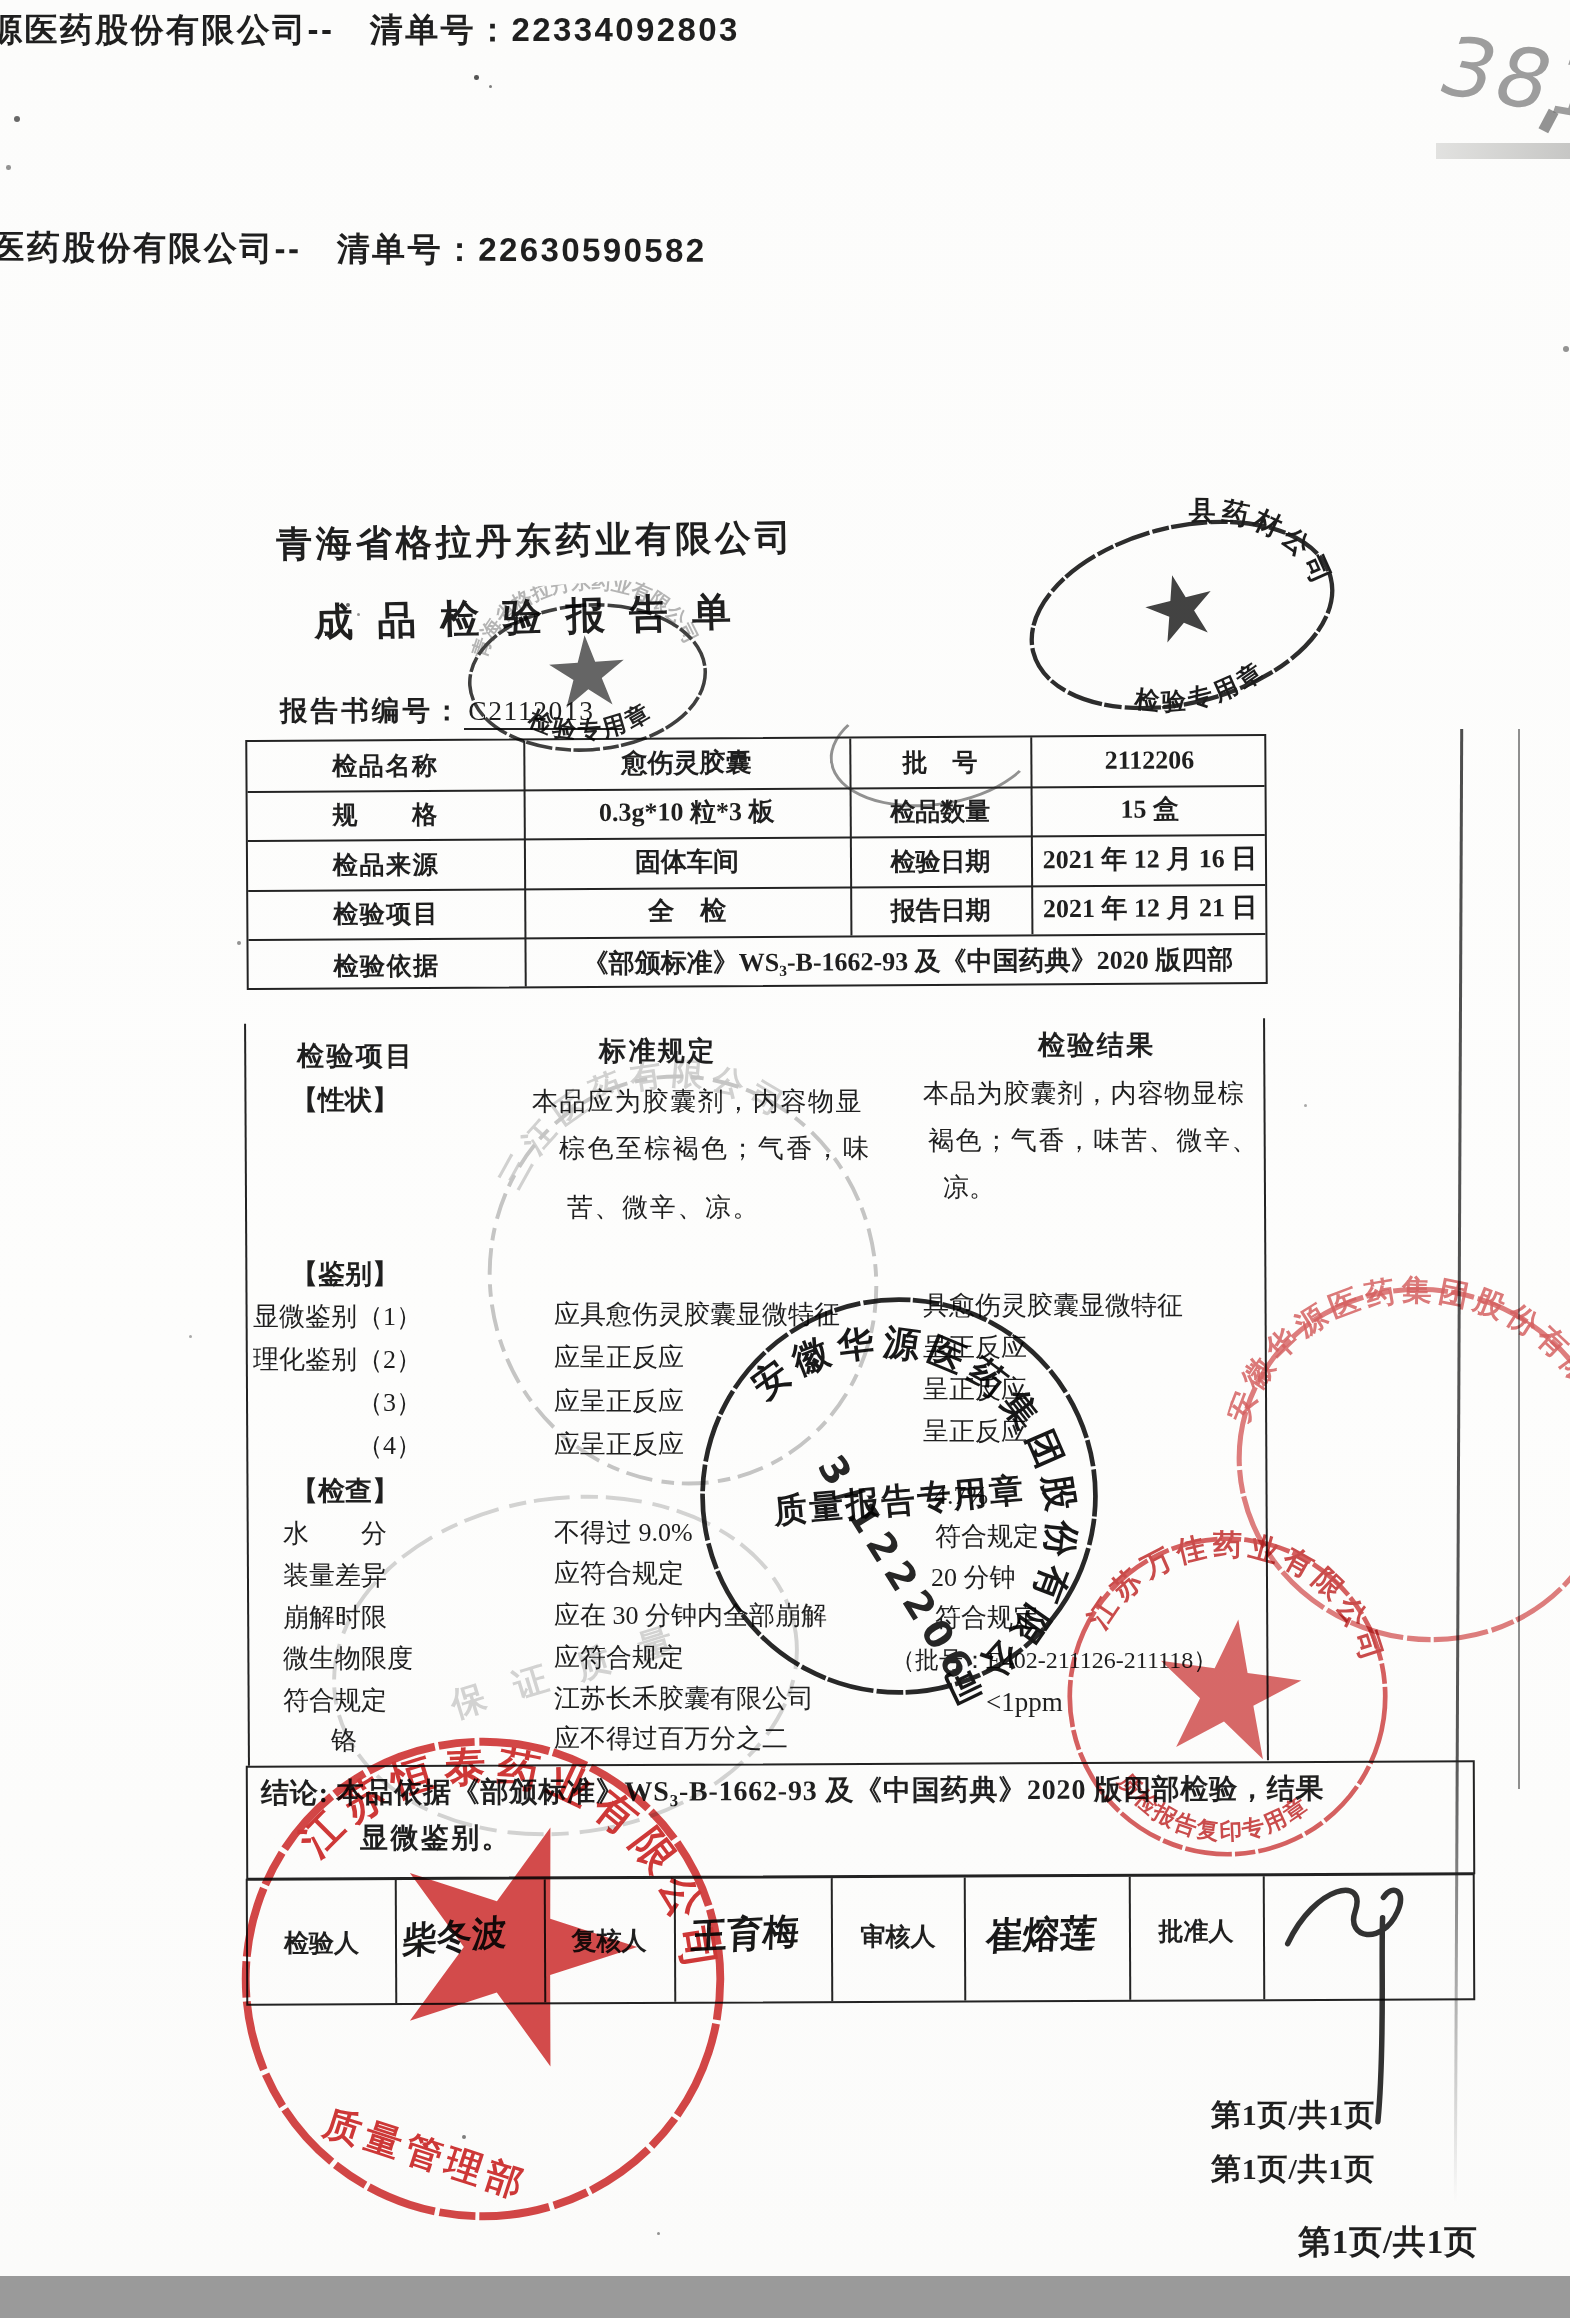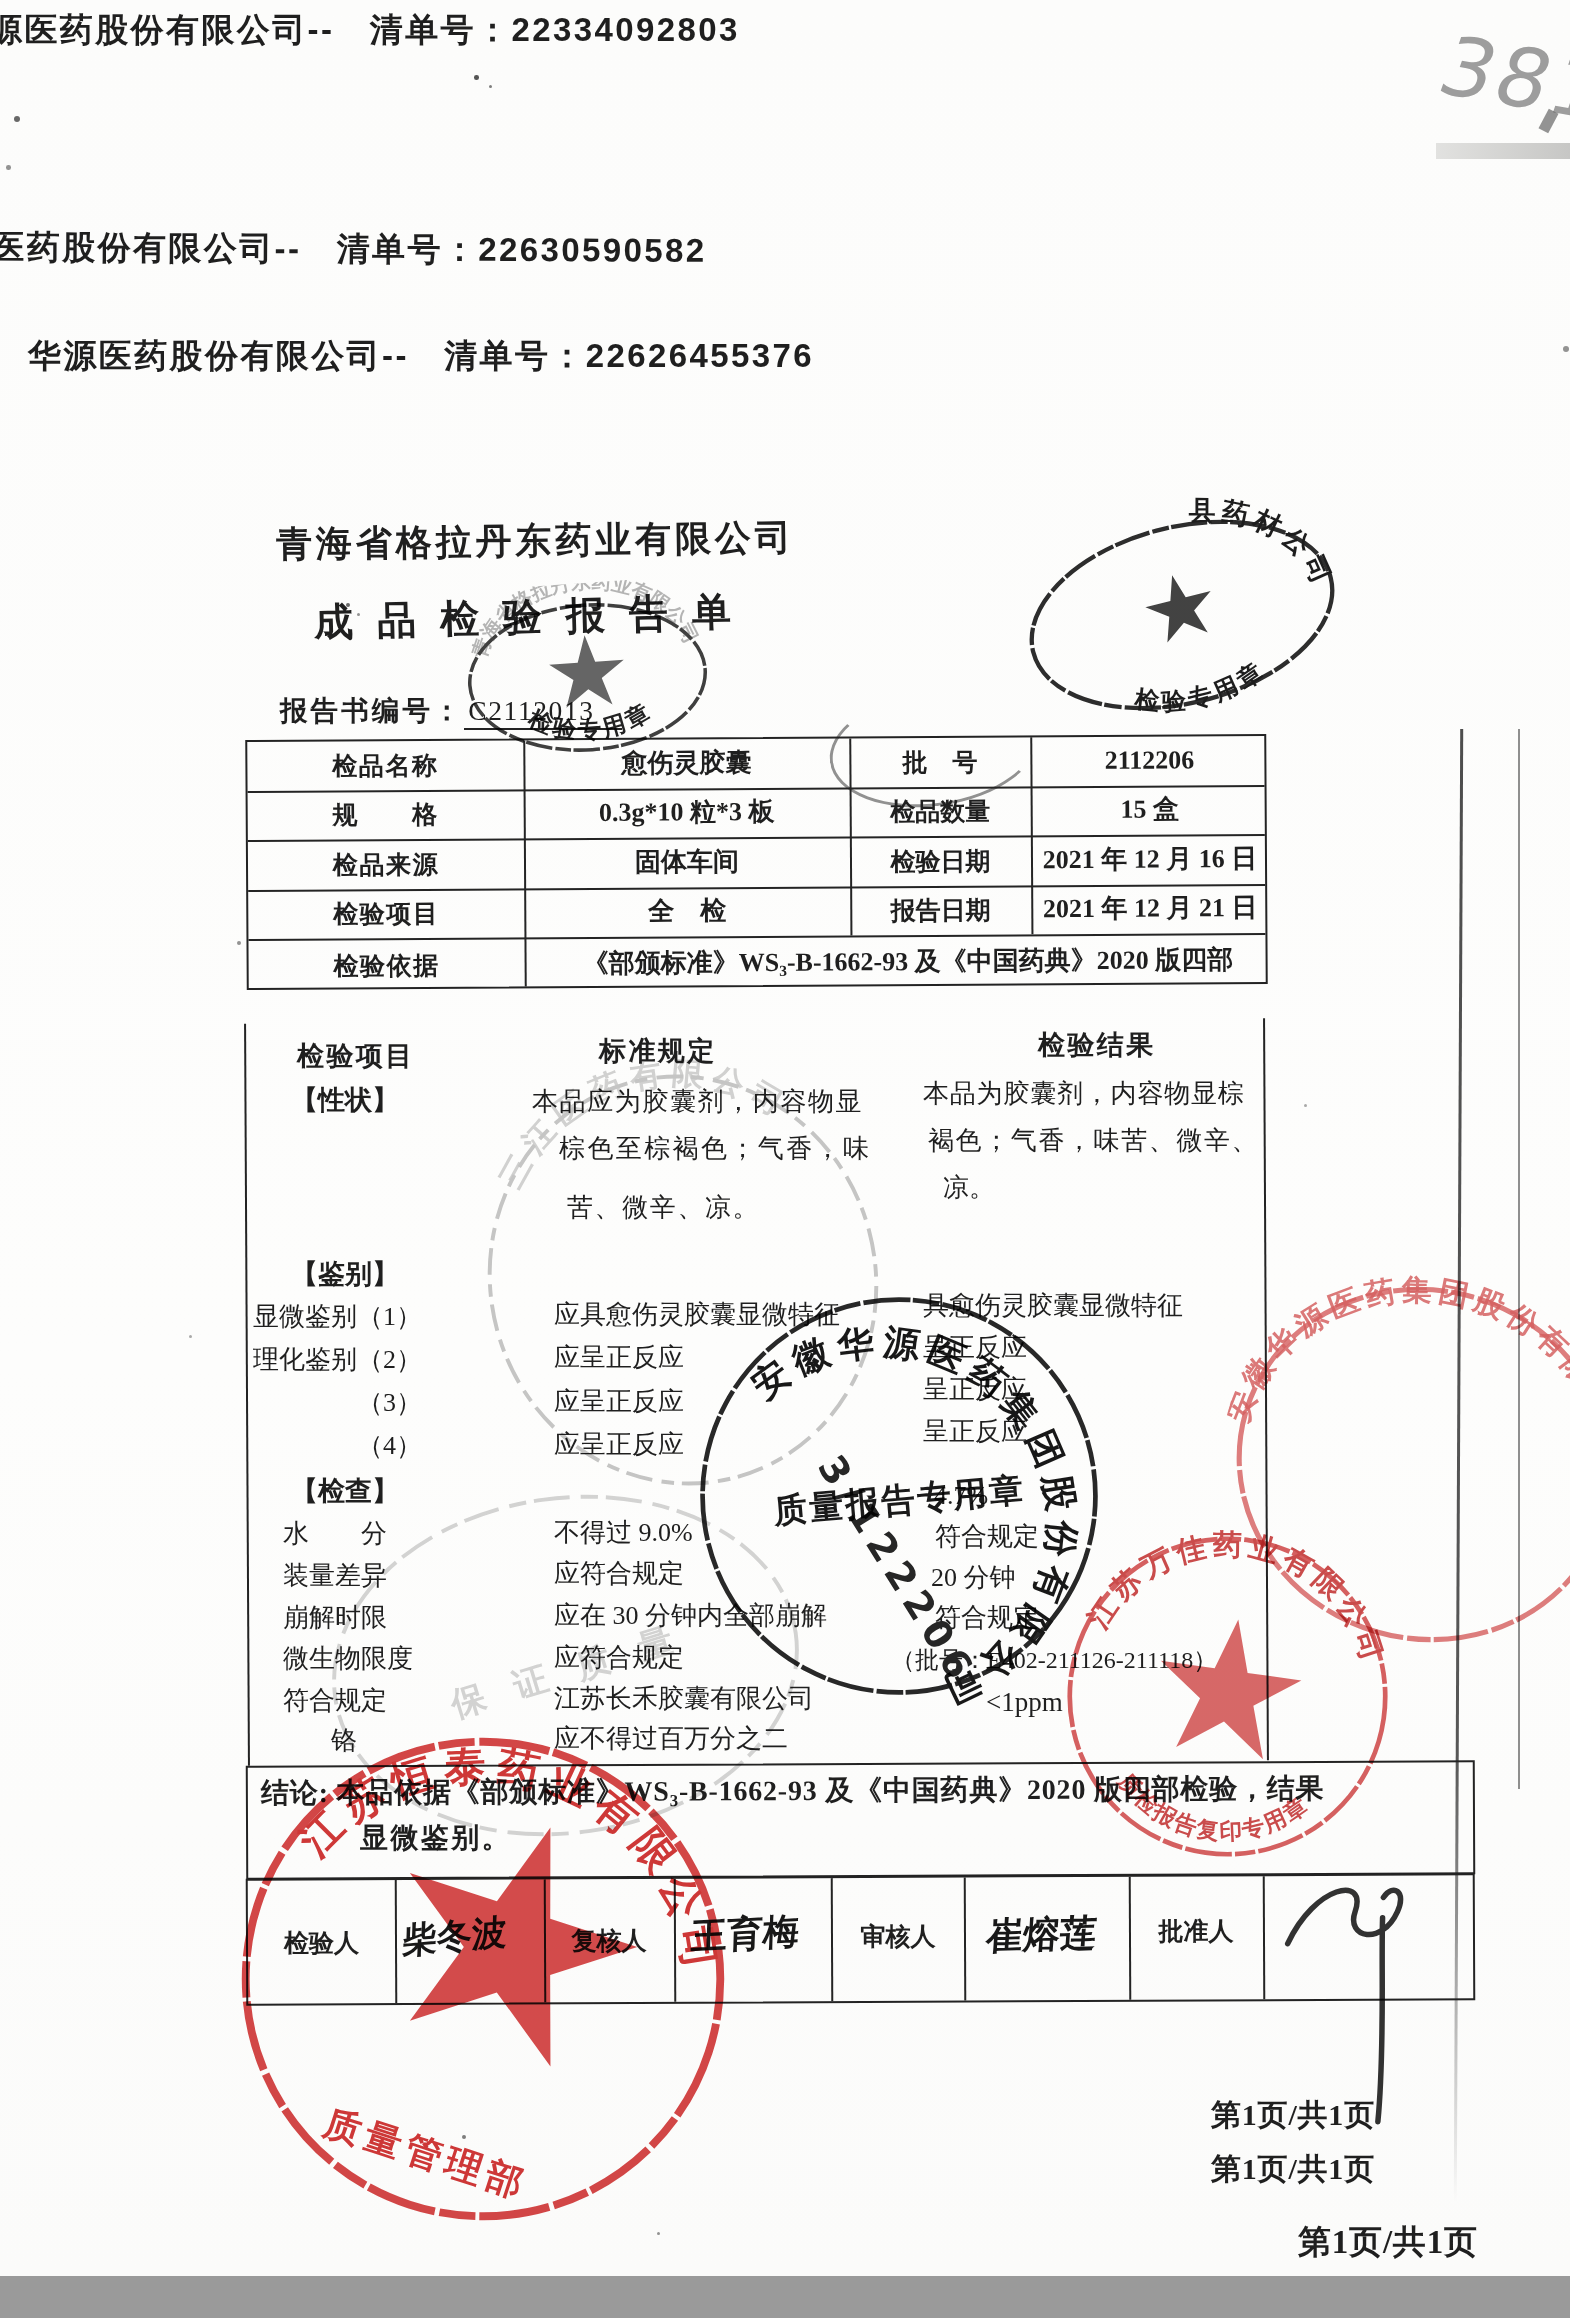--- a/index.html
+++ b/index.html
@@ -19,21 +19,20 @@
   .arcfrag{position:absolute;border:3.1px solid transparent;border-bottom-color:#3a3a3a;
            border-left-color:#3a3a3a;border-radius:50%;}
 </style>
 </head>
 <body>
 
 <div class="page">
 
   <div class="t sans b" style="left:-11px;top:12.6px;font-size:33px;letter-spacing:2.4px;">源医药股份有限公司--　清单号：22334092803</div>
   <div class="t sans b" style="left:-44px;top:232px;font-size:33px;letter-spacing:2.4px;transform:rotate(.3deg);">源医药股份有限公司--　清单号：22630590582</div>
-  <div class="t sans b" style="left:28px;top:339px;font-size:33px;letter-spacing:2.4px;">华源医药股份有限公司--　清单号：22626455376</div>
 
   <div class="t" style="left:1442px;top:38px;font-size:82px;color:#8d8d8d;font-family:'DejaVu Sans','Liberation Sans',sans-serif;
               transform:rotate(10deg) skewX(-9deg);letter-spacing:3.1px;opacity:.85;">381</div>
 
   <div style="position:absolute;left:1436px;top:143px;width:135px;height:15.7px;background:linear-gradient(90deg,#dbdbd9,#b9b9b7);opacity:.8;"></div>
   <div style="position:absolute;left:1543px;top:110px;width:11px;height:22px;background:#5a5a5a;transform:rotate(28deg);opacity:.65;"></div>
   <div class="fold" style="left:1457px;top:729px;width:3.1px;height:1473px;background:linear-gradient(180deg,#2e2e2e,#3a3a3a 70%,rgba(70,70,70,0));transform:rotate(.25deg);opacity:.85;"></div>
   <div class="fold" style="left:1518px;top:729px;width:2.4px;height:1060px;opacity:.55;"></div>
   <div class="arcfrag" style="left:829px;top:690px;width:204px;height:110px;transform:rotate(-8deg);opacity:.55;"></div>
 

